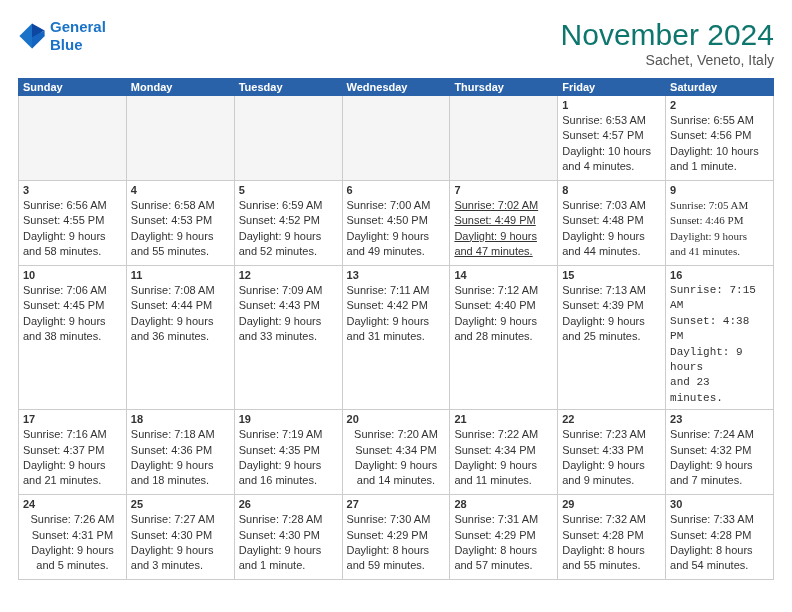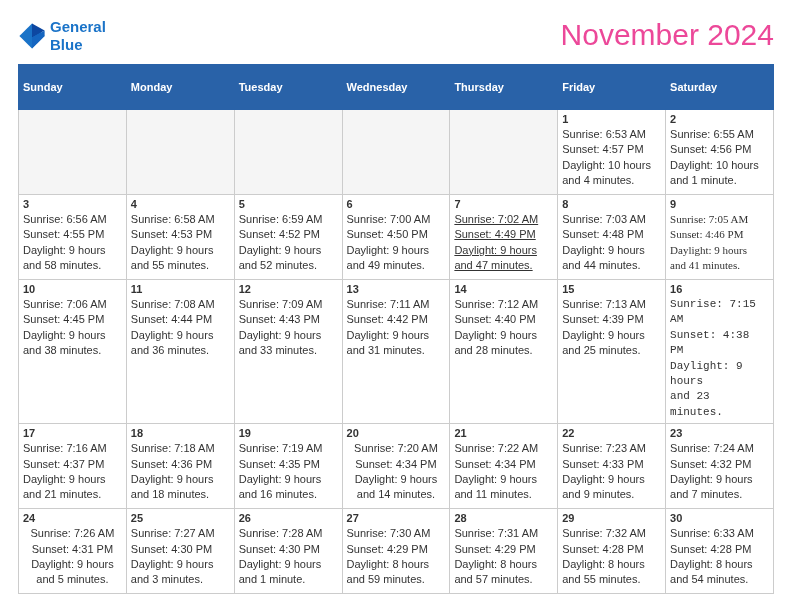--- a/index.html
+++ b/index.html
@@ -40,39 +40,39 @@
     .logo-icon {
       width: 28px;
       height: 28px;
     }
     .title-block {
       text-align: right;
     }
     .month-title {
       font-size: 30px;
       font-weight: normal;
-      color: #ec4899;
+      color: #0f766e;
     }
     .location {
       font-size: 14px;
       color: #555;
     }
     .calendar {
       flex: 1;
       border: 1px solid #ccc;
       border-collapse: collapse;
       width: 100%;
       table-layout: fixed;
     }
     .calendar th {
       background: #2962a8;
       color: #fff;
       font-size: 11px;
       font-weight: bold;
-      padding: 16px 4px;
+      padding: 2px 4px;
       text-align: left;
       border: 1px solid #2962a8;
     }
     .calendar td {
       border: 1px solid #ccc;
       vertical-align: top;
       padding: 3px 4px;
       font-size: 9.5px;
       color: #333;
       background: #fff;
@@ -104,20 +104,21 @@
         <polygon points="20,2 38,12 20,22" fill="#0d47a1"></polygon>
         <polygon points="20,22 38,12 38,20 20,38" fill="#1565c0"></polygon>
       </svg>
       <div class="logo-text">
         <div><span>General</span></div>
         <div><span>Blue</span></div>
       </div>
     </div>
     <div class="title-block">
       <div class="month-title">November 2024</div>
+      <div class="location">Sachet, Veneto, Italy</div>
     </div>
   </div>
 
   <table class="calendar">
     <thead>
       <tr>
         <th>Sunday</th>
         <th>Monday</th>
         <th>Tuesday</th>
         <th>Wednesday</th>
@@ -339,21 +340,21 @@
           </td>
           <td>
             <span class="day-num">29</span>
             <div class="day-info" style="white-space: pre-line;">Sunrise: 7:32 AM
 Sunset: 4:28 PM
 Daylight: 8 hours
 and 55 minutes.</div>
           </td>
           <td>
             <span class="day-num">30</span>
-            <div class="day-info" style="white-space: pre-line;">Sunrise: 6:33 AM
+            <div class="day-info" style="white-space: pre-line;">Sunrise: 7:33 AM
 Sunset: 4:28 PM
 Daylight: 8 hours
 and 54 minutes.</div>
           </td>
         </tr>
       </tbody>
   </table>
 </div>
 
 </body></html>

